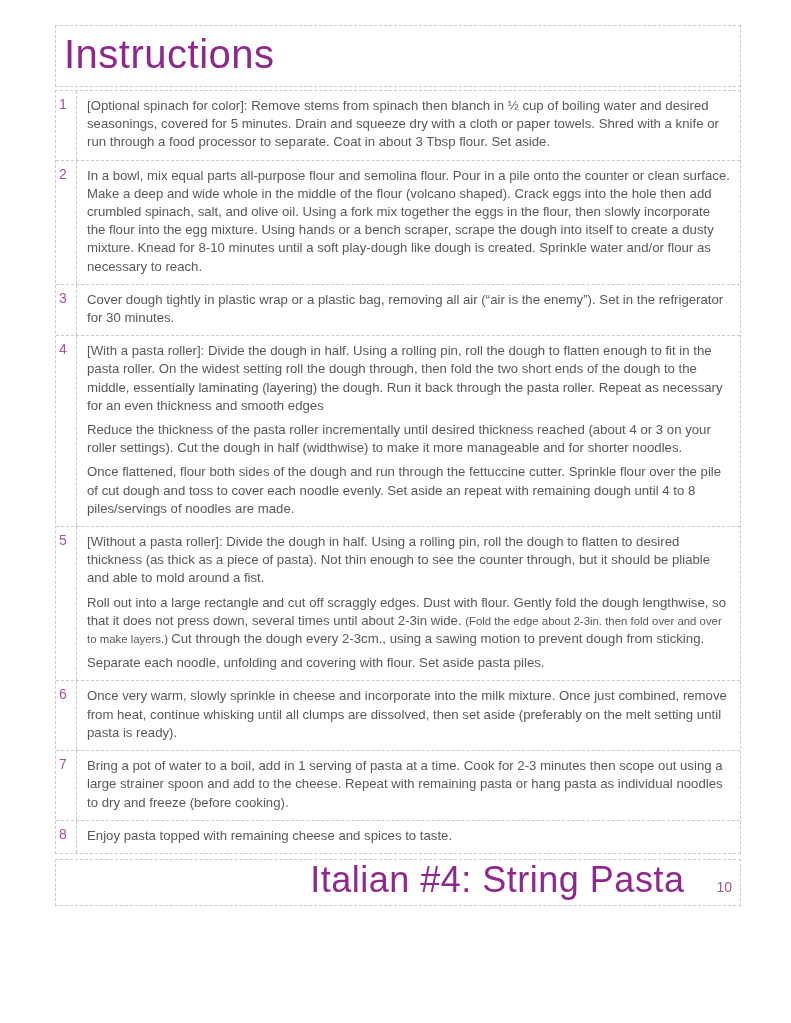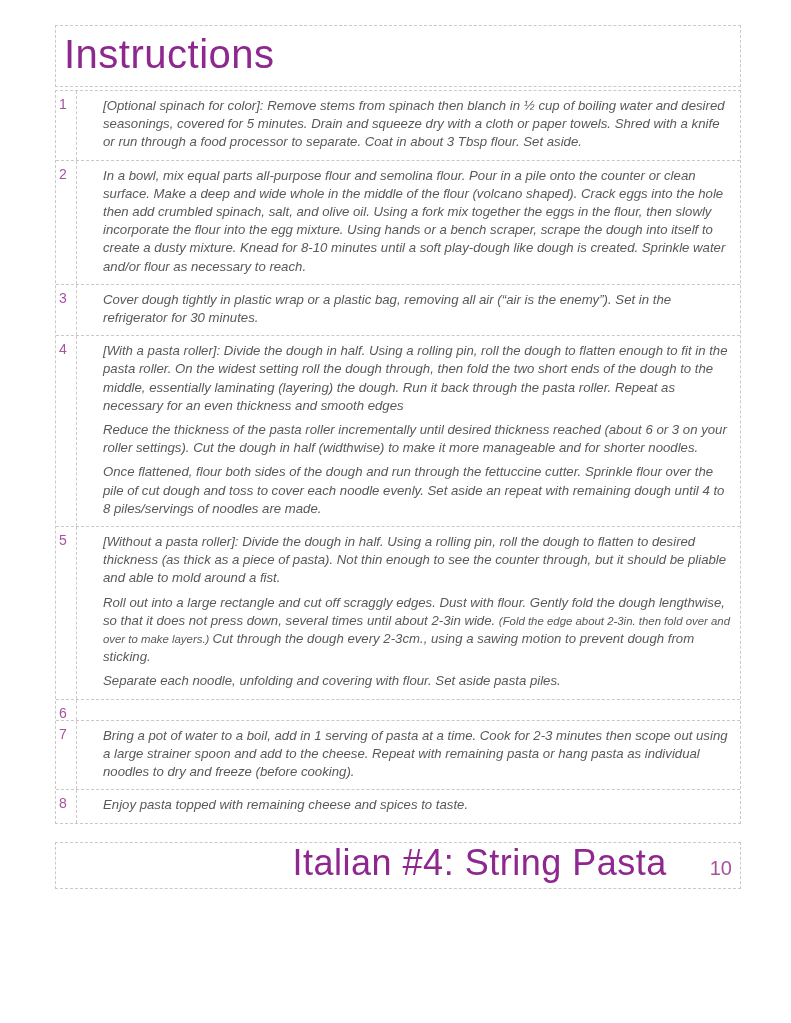--- a/index.html
+++ b/index.html
@@ -53,41 +53,41 @@
   }
   .text-cell{
     flex:1;
     padding:6px 10px 8px 10px;
     color:var(--body);
     font-size:13.2px;
     line-height:18.2px;
     hyphens:auto;
     -webkit-hyphens:auto;
   }
-  .text-cell p{margin:0 0 6px 16px;font-style:italic;}
+  .text-cell p{margin:0 0 6px 0;}
   .text-cell p:last-child{margin-bottom:0;}
   .seg-small{font-size:11.4px;}
   .footer-box{
     border:1px dashed var(--dash);
-    margin-top:18px;
+    margin-top:5px;
     display:flex;
     justify-content:flex-end;
     align-items:baseline;
-    gap:43px;
+    gap:32px;
     padding:2px 8px 7px 8px;
   }
   .footer-title{
     font-size:36px;
     font-weight:400;
     letter-spacing:0.5px;
     color:var(--accent);
     line-height:1;
   }
   .page-num{
-    font-size:20px;
+    font-size:14px;
     color:var(--numcol);
     line-height:1;
   }
 </style>
 </head>
 <body>
 
 <div class="page">
   <div class="content">
 
@@ -114,37 +114,38 @@
     <div class="num-cell">3</div>
     <div class="text-cell">
             <p><span>Cover dough tightly in plastic wrap or a plastic bag, removing all air (“air is the enemy”). Set in the refrigerator for 30 minutes.</span></p>
           </div>
   </div>
 
   <div class="step-row">
     <div class="num-cell">4</div>
     <div class="text-cell">
             <p><span>[With a pasta roller]: Divide the dough in half. Using a rolling pin, roll the dough to flatten enough to fit in the pasta roller. On the widest setting roll the dough through, then fold the two short ends of the dough to the middle, essentially laminating (layering) the dough. Run it back through the pasta roller. Repeat as necessary for an even thickness and smooth edges</span></p>
-            <p><span>Reduce the thickness of the pasta roller incrementally until desired thickness reached (about 6 or 3 on your roller settings). Cut the dough in half (widthwise) to make it more manageable and for shorter noodles.</span></p>
+            <p><span>Reduce the thickness of the pasta roller incrementally until desired thickness reached (about 4 or 3 on your roller settings). Cut the dough in half (widthwise) to make it more manageable and for shorter noodles.</span></p>
             <p><span>Once flattened, flour both sides of the dough and run through the fettuccine cutter. Sprinkle flour over the pile of cut dough and toss to cover each noodle evenly. Set aside an repeat with remaining dough until 4 to 8 piles/servings of noodles are made.</span></p>
           </div>
   </div>
 
   <div class="step-row">
     <div class="num-cell">5</div>
     <div class="text-cell">
             <p><span>[Without a pasta roller]: Divide the dough in half. Using a rolling pin, roll the dough to flatten to desired thickness (as thick as a piece of pasta). Not thin enough to see the counter through, but it should be pliable and able to mold around a fist.</span></p>
             <p><span>Roll out into a large rectangle and cut off scraggly edges. Dust with flour. Gently fold the dough lengthwise, so that it does not press down, several times until about 2-3in wide. </span><span class="seg-small">(Fold the edge about 2-3in. then fold over and over to make layers.) </span><span>Cut through the dough every 2-3cm., using a sawing motion to prevent dough from  sticking.</span></p>
             <p><span>Separate each noodle, unfolding and covering with flour. Set aside pasta piles.</span></p>
           </div>
   </div>
 
   <div class="step-row">
     <div class="num-cell">6</div>
     <div class="text-cell">
+            <p><span>Once very warm, slowly sprinkle in cheese and incorporate into the milk mixture. Once just combined, remove from heat, continue whisking until all clumps are dissolved, then set aside (preferably on the melt setting until pasta is ready).</span></p>
           </div>
   </div>
 
   <div class="step-row">
     <div class="num-cell">7</div>
     <div class="text-cell">
             <p><span>Bring a pot of water to a boil, add in 1 serving of pasta at a time. Cook for 2-3 minutes then scope out using a large strainer spoon and add to the cheese. Repeat with remaining pasta or hang pasta as individual noodles to dry and freeze (before cooking).</span></p>
           </div>
   </div>
 

